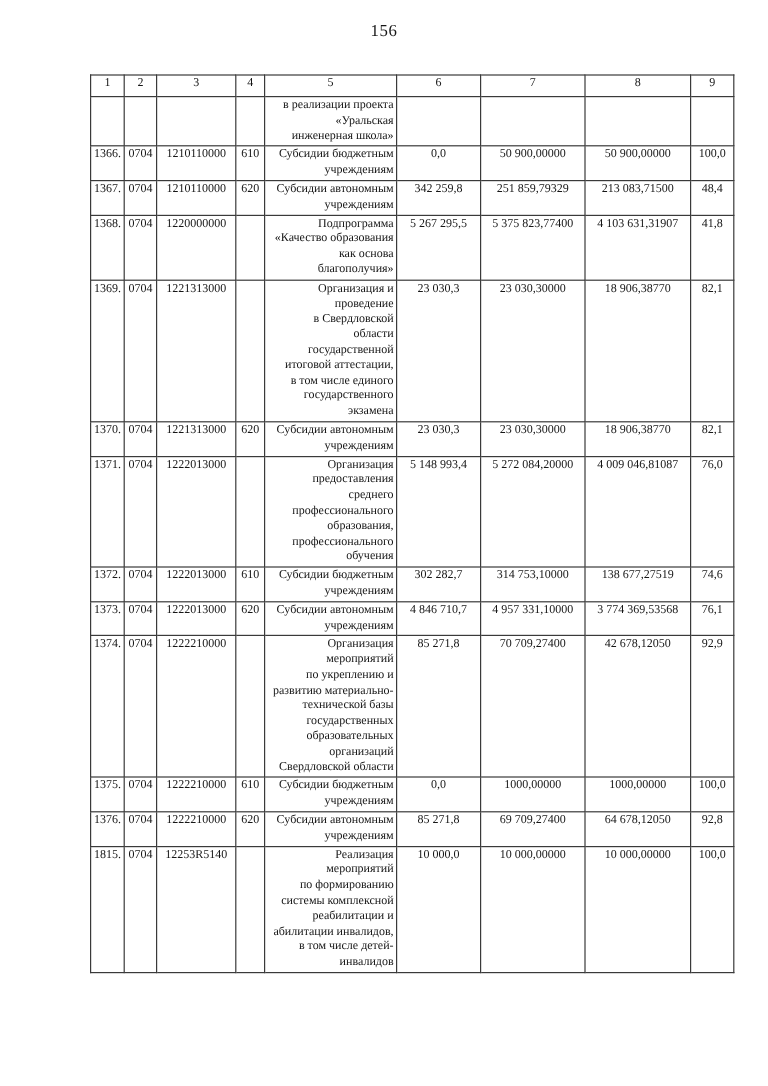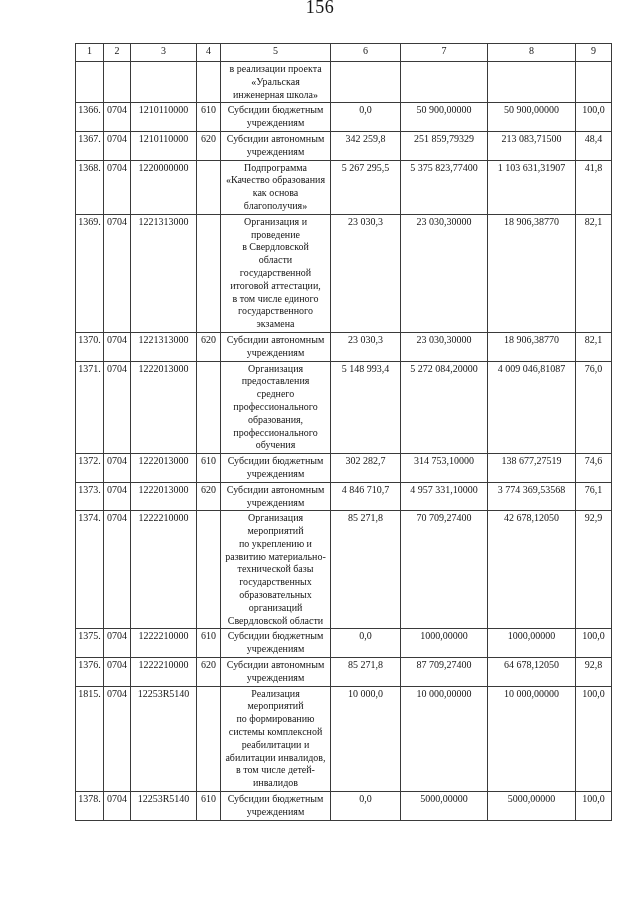--- a/index.html
+++ b/index.html
@@ -8,21 +8,22 @@
   }
   body {
     width: 640px;
     height: 905px;
     background: #ffffff;
     font-family: "Liberation Serif", "DejaVu Serif", serif;
     color: #161616;
     overflow: hidden;
   }
   .page-number {
-    font-size: 18px;
+    padding-top: 19px;
+    font-size: 14px;
     line-height: 15px;
     text-align: center;
     letter-spacing: 0.5px;
   }
   table.budget-table {
     border-collapse: collapse;
     table-layout: fixed;
     width: 536px;
     margin: 28px 0 0 75px;
     font-size: 10px;
@@ -38,21 +39,21 @@
     text-align: center;
     vertical-align: middle;
     height: 15px;
     padding: 0 1px;
   }
   td.num {
     text-align: center;
     white-space: nowrap;
   }
   td.desc {
-    text-align: center;
+    text-align: right;
     white-space: pre-line;
   }
 </style>
 </head>
 <body>
 
 <div class="page">
   <div class="page-number">156</div>
 
   <table class="budget-table">
@@ -122,21 +123,21 @@
           <td class="num">1368.</td>
           <td class="num">0704</td>
           <td class="num">1220000000</td>
           <td class="num"></td>
           <td class="desc">Подпрограмма
 «Качество образования
 как основа
 благополучия»</td>
           <td class="num">5 267 295,5</td>
           <td class="num">5 375 823,77400</td>
-          <td class="num">1 103 631,31907</td>
+          <td class="num">4 103 631,31907</td>
           <td class="num">41,8</td>
         </tr>
         <tr>
           <td class="num">1369.</td>
           <td class="num">0704</td>
           <td class="num">1221313000</td>
           <td class="num"></td>
           <td class="desc">Организация и
 проведение
 в Свердловской
@@ -236,21 +237,21 @@
           <td class="num">100,0</td>
         </tr>
         <tr>
           <td class="num">1376.</td>
           <td class="num">0704</td>
           <td class="num">1222210000</td>
           <td class="num">620</td>
           <td class="desc">Субсидии автономным
 учреждениям</td>
           <td class="num">85 271,8</td>
-          <td class="num">87 709,27400</td>
+          <td class="num">69 709,27400</td>
           <td class="num">64 678,12050</td>
           <td class="num">92,8</td>
         </tr>
         <tr>
           <td class="num">1815.</td>
           <td class="num">0704</td>
           <td class="num">12253R5140</td>
           <td class="num"></td>
           <td class="desc">Реализация
 мероприятий
@@ -258,27 +259,15 @@
 системы комплексной
 реабилитации и
 абилитации инвалидов,
 в том числе детей-
 инвалидов</td>
           <td class="num">10 000,0</td>
           <td class="num">10 000,00000</td>
           <td class="num">10 000,00000</td>
           <td class="num">100,0</td>
         </tr>
-        <tr>
-          <td class="num">1378.</td>
-          <td class="num">0704</td>
-          <td class="num">12253R5140</td>
-          <td class="num">610</td>
-          <td class="desc">Субсидии бюджетным
-учреждениям</td>
-          <td class="num">0,0</td>
-          <td class="num">5000,00000</td>
-          <td class="num">5000,00000</td>
-          <td class="num">100,0</td>
-        </tr>
       </tbody>
   </table>
 </div>
 
 </body></html>

